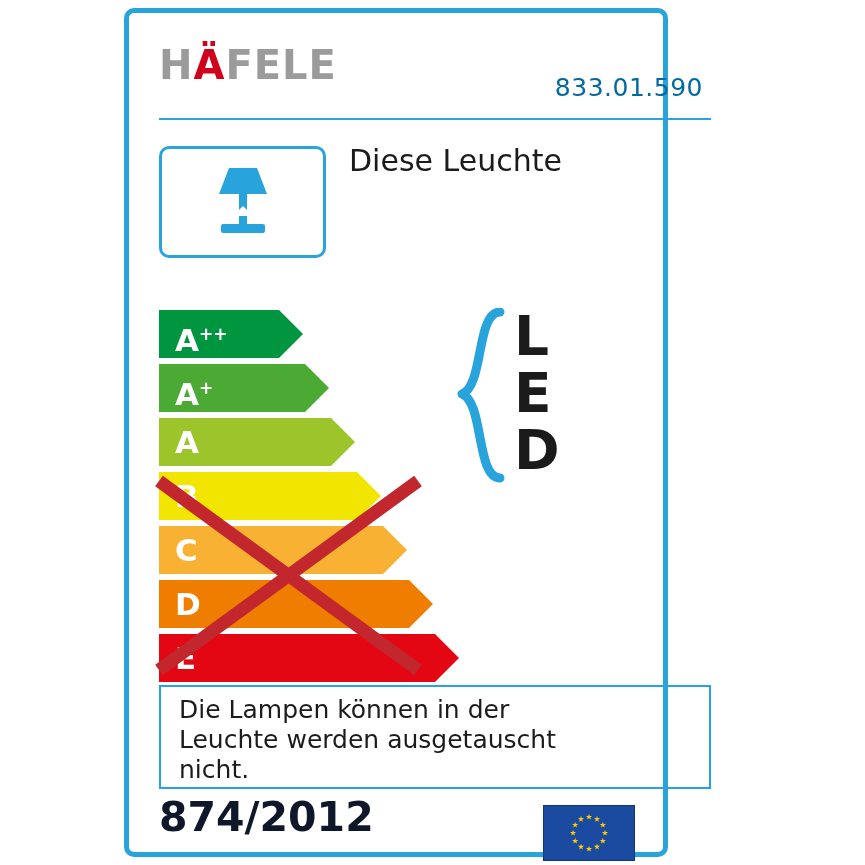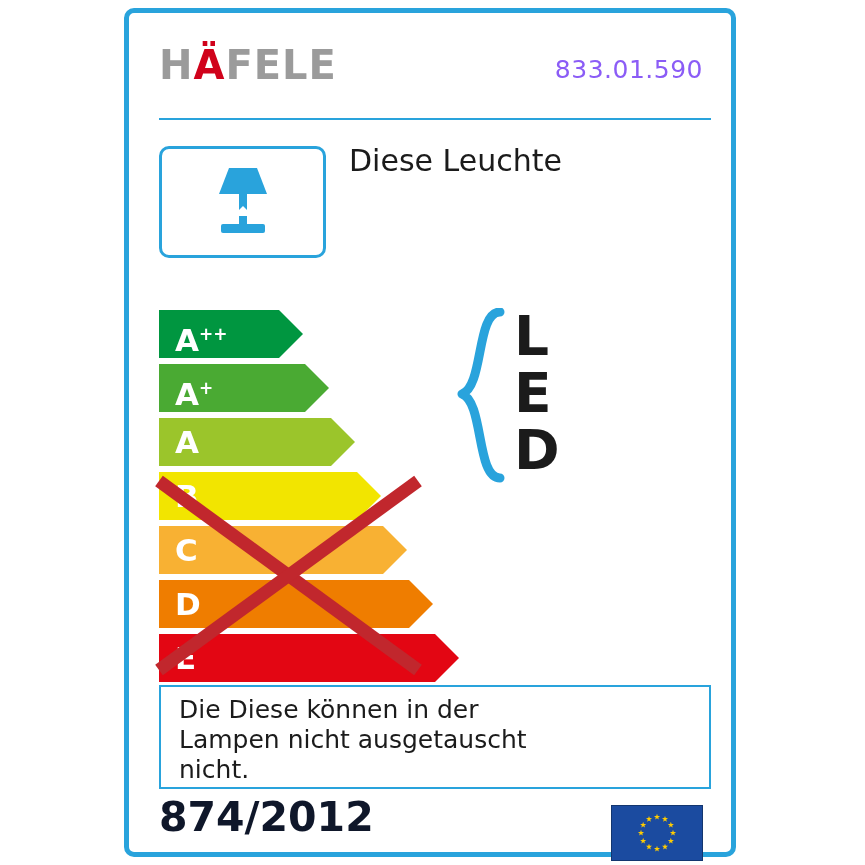--- a/index.html
+++ b/index.html
@@ -12,21 +12,21 @@
     height: 865px;
     font-family: "DejaVu Sans", sans-serif;
     position: relative;
     overflow: hidden;
   }
 
   .label-card {
     position: absolute;
     left: 124px;
     top: 8px;
-    width: 612px;
+    width: 544px;
     height: 849px;
     border: 5px solid #29a3dc;
     border-radius: 10px;
     box-sizing: border-box;
     background: #ffffff;
   }
 
   
   .header {
     position: absolute;
@@ -45,23 +45,23 @@
     letter-spacing: 1px;
     color: #9b9b9b;
     line-height: 1;
   }
   .brand .umlaut {
     color: #d0021b;
   }
   .artno {
     position: absolute;
     right: 8px;
-    top: 20px;
+    top: 38px;
     font-size: 25px;
-    color: #8b5cf6;
+    color: #0369a1;
     letter-spacing: 0.5px;
   }
   .header-rule {
     position: absolute;
     left: 30px;
     top: 105px;
     width: 552px;
     height: 2px;
     background: #29a3dc;
   }
@@ -300,22 +300,22 @@
     </svg>
     <div class="led-letters">
       <div>L</div>
       <div>E</div>
       <div>D</div>
     </div>
   </div>
 
   <div class="bottom-box">
     <div class="bottom-text">
-      <div>Die Diese können in der</div>
-      <div>Lampen nicht ausgetauscht</div>
+      <div>Die Lampen können in der</div>
+      <div>Leuchte werden ausgetauscht</div>
       <div>nicht.</div>
     </div>
   </div>
 
   <div class="regulation">874/2012</div>
   <div class="eu-flag">
     <svg width="90" height="54" viewBox="0 0 90 54" aria-hidden="true">
       <g fill="#ffcc00" id="eu-stars">
           <path d="M45.00,7.80L45.75,9.96L48.04,10.01L46.22,11.40L46.88,13.59L45.00,12.28L43.12,13.59L43.78,11.40L41.96,10.01L44.25,9.96ZM53.00,9.94L53.75,12.11L56.04,12.15L54.22,13.54L54.88,15.73L53.00,14.42L51.12,15.73L51.78,13.54L49.96,12.15L52.25,12.11ZM58.86,15.80L59.61,17.96L61.90,18.01L60.07,19.40L60.74,21.59L58.86,20.28L56.98,21.59L57.64,19.40L55.81,18.01L58.10,17.96ZM61.00,23.80L61.75,25.96L64.04,26.01L62.22,27.40L62.88,29.59L61.00,28.28L59.12,29.59L59.78,27.40L57.96,26.01L60.25,25.96ZM58.86,31.80L59.61,33.96L61.90,34.01L60.07,35.40L60.74,37.59L58.86,36.28L56.98,37.59L57.64,35.40L55.81,34.01L58.10,33.96ZM53.00,37.66L53.75,39.82L56.04,39.87L54.22,41.25L54.88,43.45L53.00,42.14L51.12,43.45L51.78,41.25L49.96,39.87L52.25,39.82ZM45.00,39.80L45.75,41.96L48.04,42.01L46.22,43.40L46.88,45.59L45.00,44.28L43.12,45.59L43.78,43.40L41.96,42.01L44.25,41.96ZM37.00,37.66L37.75,39.82L40.04,39.87L38.22,41.25L38.88,43.45L37.00,42.14L35.12,43.45L35.78,41.25L33.96,39.87L36.25,39.82ZM31.14,31.80L31.90,33.96L34.19,34.01L32.36,35.40L33.02,37.59L31.14,36.28L29.26,37.59L29.93,35.40L28.10,34.01L30.39,33.96ZM29.00,23.80L29.75,25.96L32.04,26.01L30.22,27.40L30.88,29.59L29.00,28.28L27.12,29.59L27.78,27.40L25.96,26.01L28.25,25.96ZM31.14,15.80L31.90,17.96L34.19,18.01L32.36,19.40L33.02,21.59L31.14,20.28L29.26,21.59L29.93,19.40L28.10,18.01L30.39,17.96ZM37.00,9.94L37.75,12.11L40.04,12.15L38.22,13.54L38.88,15.73L37.00,14.42L35.12,15.73L35.78,13.54L33.96,12.15L36.25,12.11Z" fill="#ffcc00"></path>
         </g>

